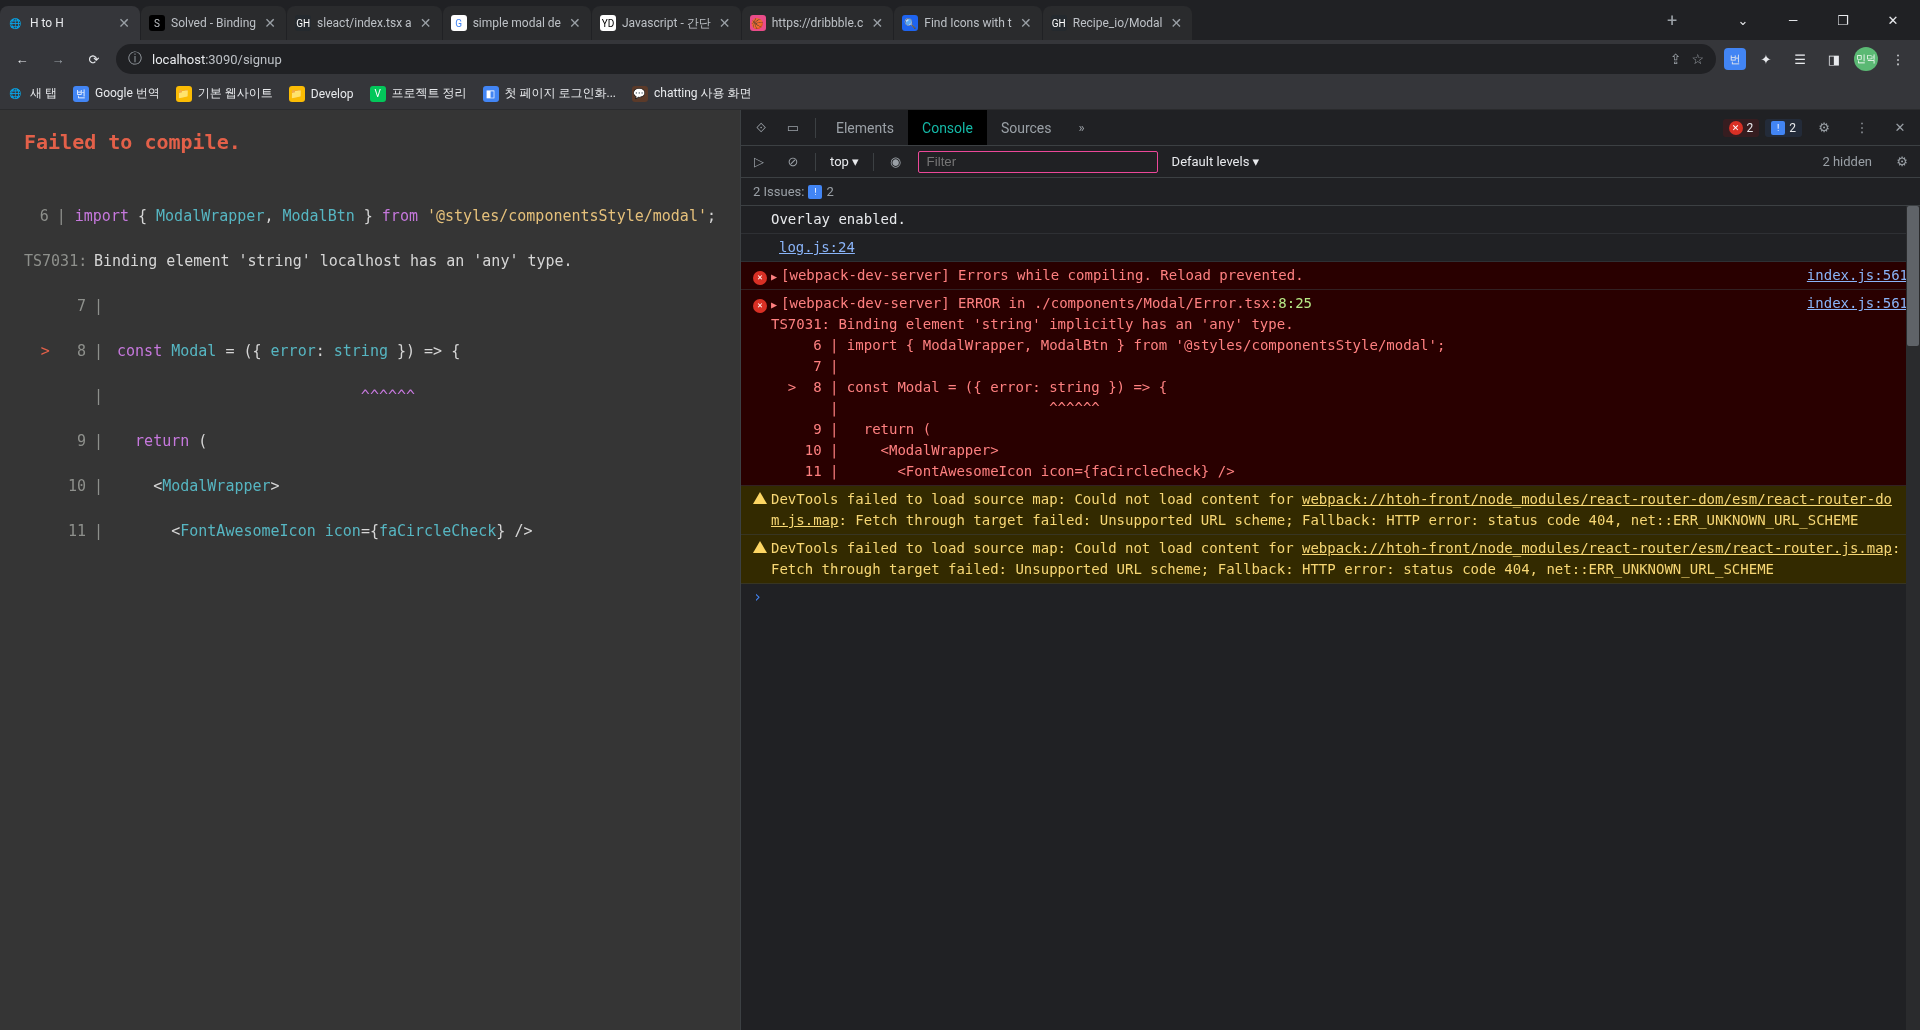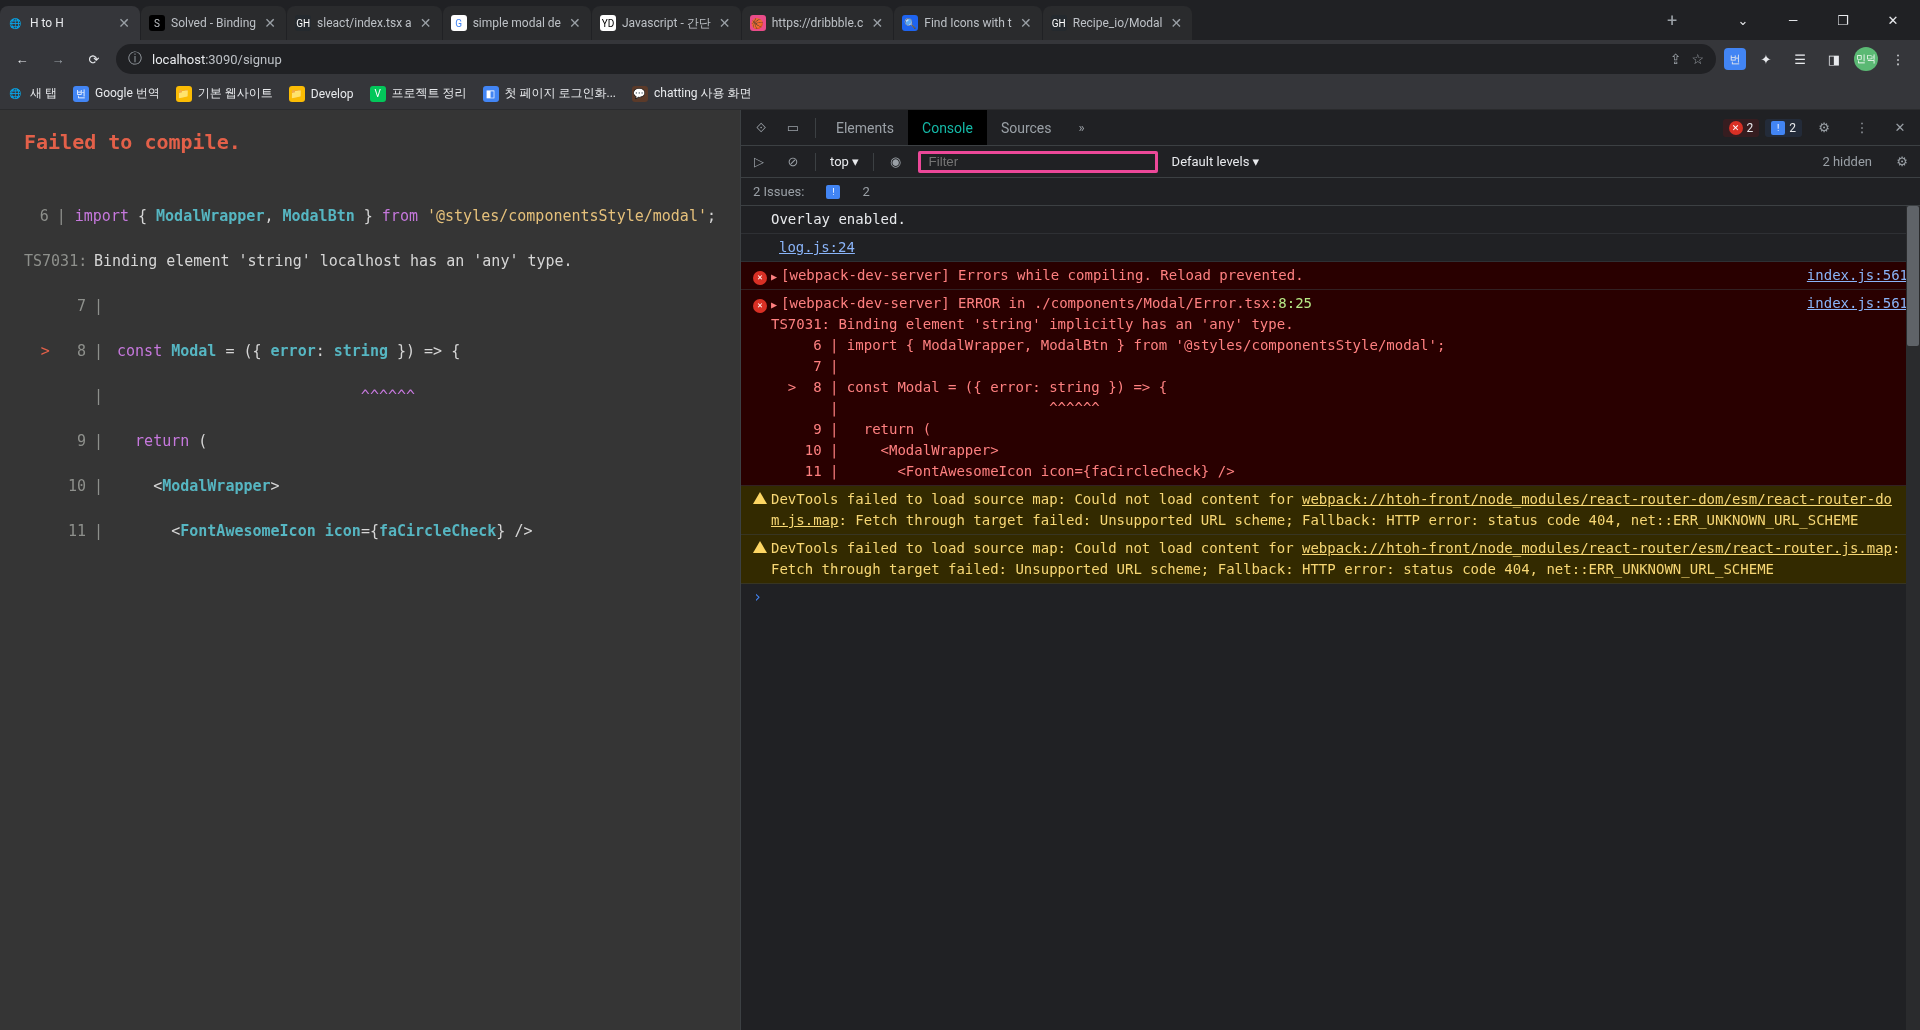--- a/index.html
+++ b/index.html
@@ -192,21 +192,21 @@
 .code-block {
   font-size: 15px;
   line-height: 1.5;
   white-space: pre;
 }
 .line { display: flex; }
 .gutter { text-align: right; width: 70px; color: #8e908c; padding-right: 8px; }
 .pipe { color: #8e908c; width: 14px; }
 .code { color: #d6d6d6; }
 .kw { color: #c678dd; }
-.fn { color: #56b6c2; font-weight: bold; }
+.fn { color: #56b6c2; }
 .str { color: #e5c07b; }
 .caret-mark { color: #c678dd; }
 .err-mark { color: #e36049; }
 .right-pane {
   flex: 1;
   background: #202124;
   display: flex;
   flex-direction: column;
   border-left: 1px solid #3c4043;
 }
@@ -275,34 +275,34 @@
   cursor: pointer;
 }
 .ct-select {
   color: #e8eaed;
   font-size: 13px;
   padding: 2px 4px;
   cursor: pointer;
 }
 .filter-input {
   background: #202124;
-  border: 3px solid #ec4899;
+  border: 1px solid #ec4899;
   border-radius: 2px;
   height: 22px;
   width: 240px;
   padding: 0 8px;
   color: #e8eaed;
 }
 .hidden-text { margin-left: auto; color: #9aa0a6; padding-right: 8px; }
 .issues-bar {
   height: 28px;
   display: flex;
   align-items: center;
   padding: 0 12px;
-  gap: 22px;
+  gap: 4px;
   border-bottom: 1px solid #3c4043;
   color: #9aa0a6;
   font-size: 13px;
 }
 .console-body {
   flex: 1;
   overflow: auto;
   font-family: "Consolas", "Menlo", monospace;
   font-size: 14px;
   position: relative;

